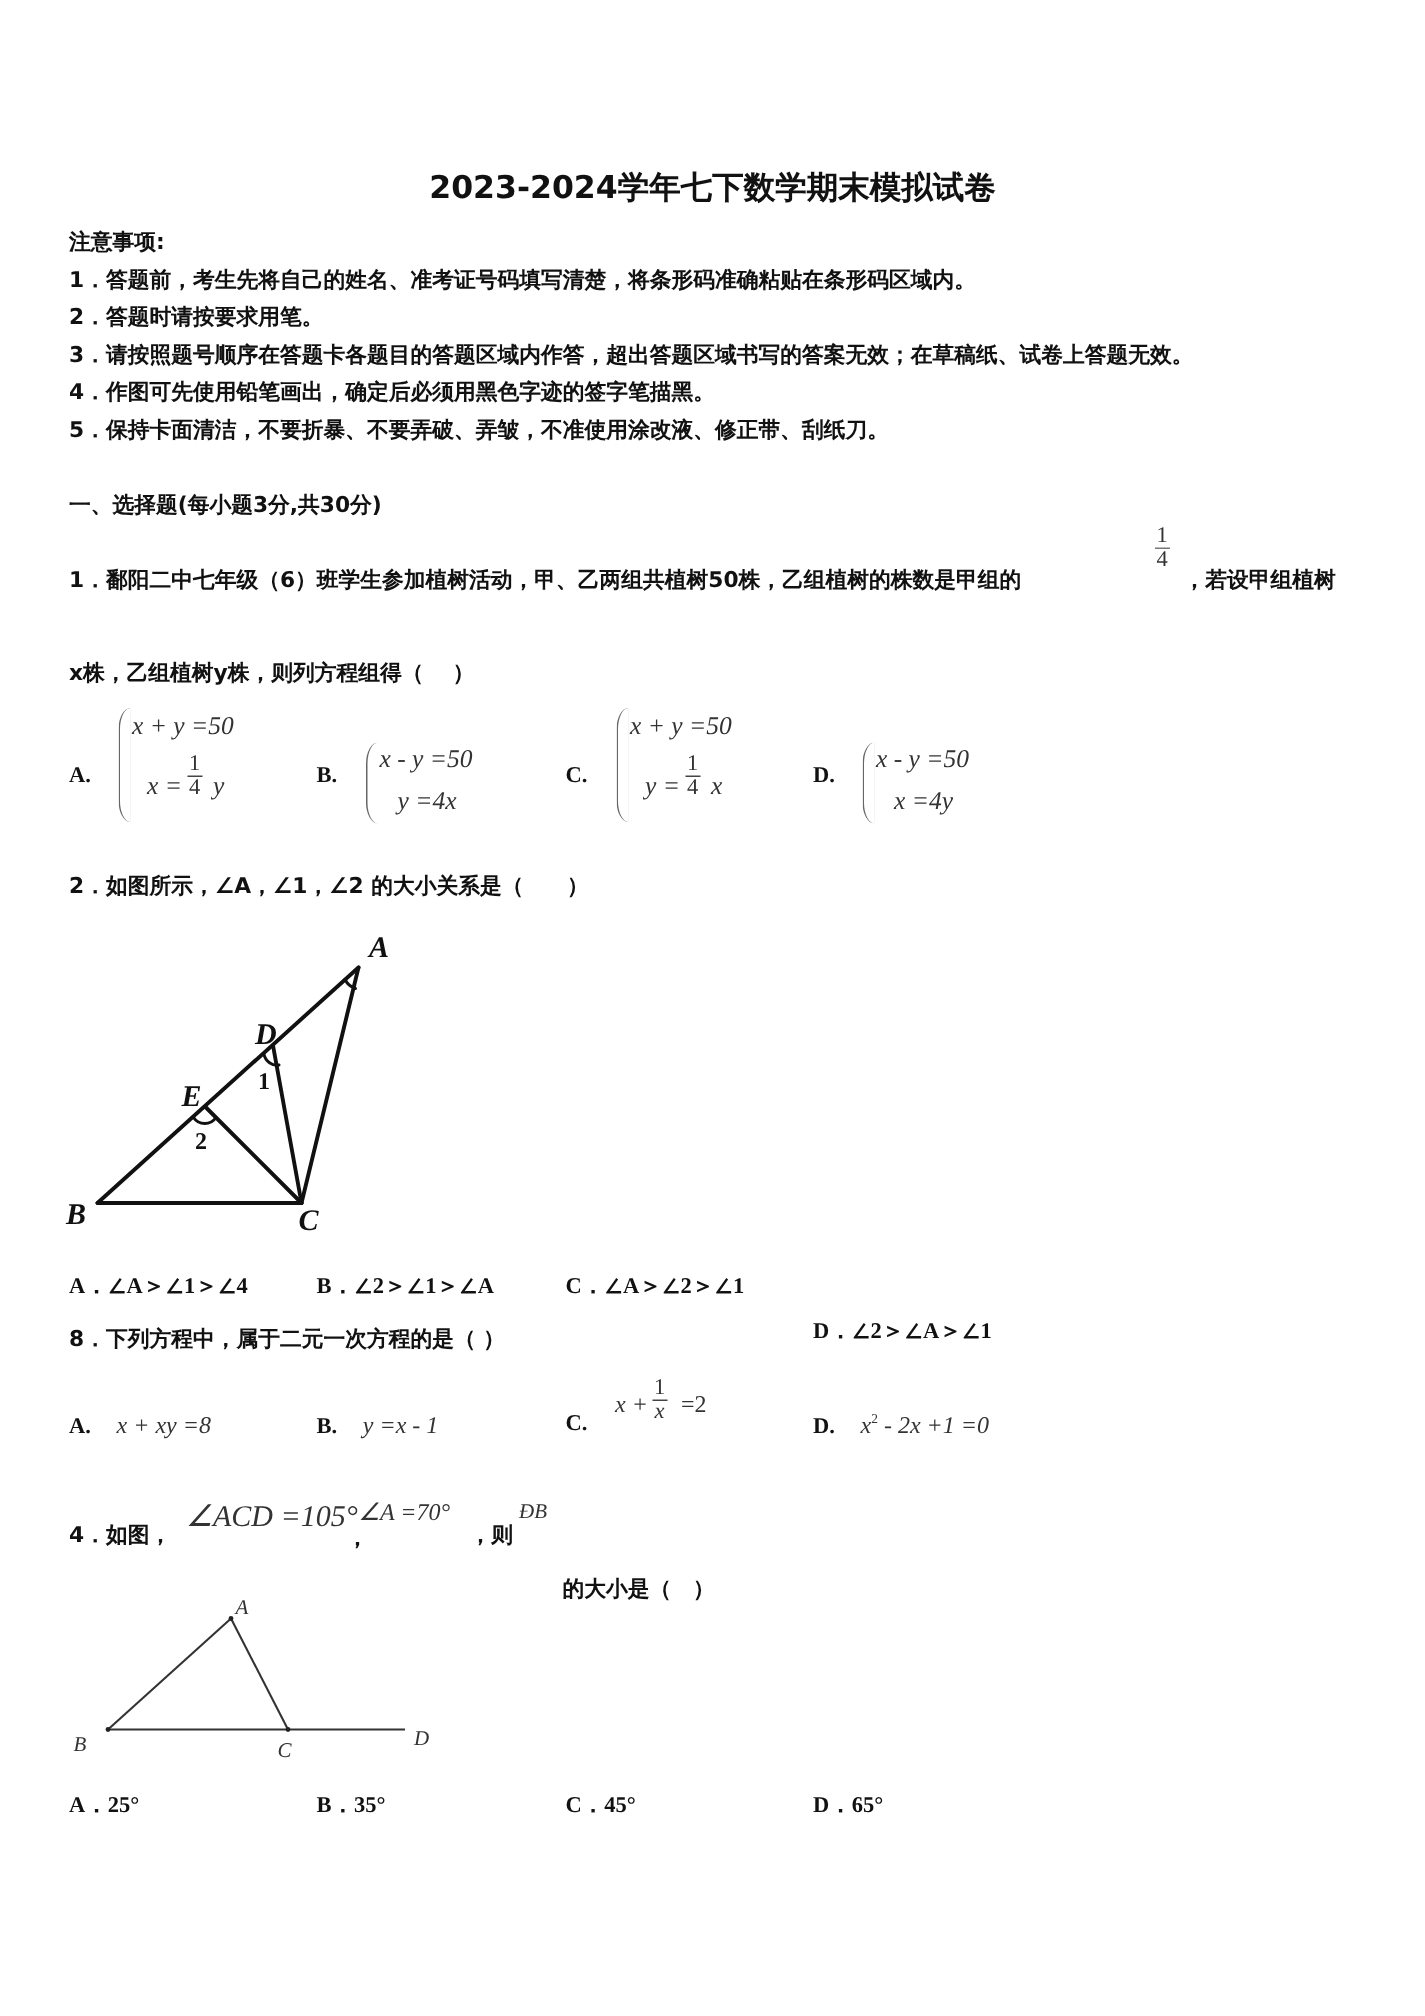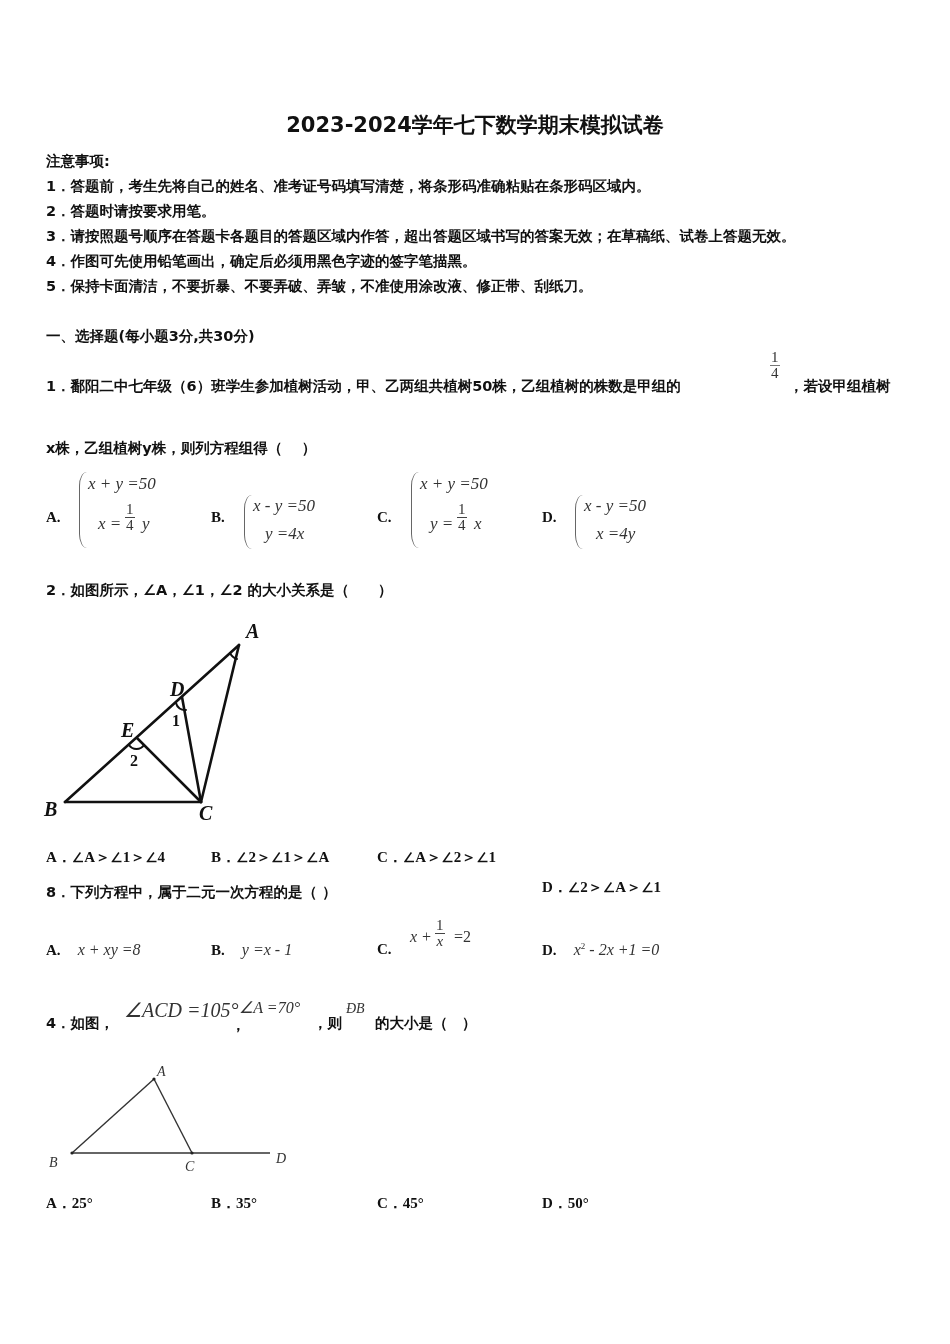--- a/index.html
+++ b/index.html
@@ -146,21 +146,21 @@
   <span class="opt-label">D.</span>
   <span class="math" style="margin-left:12px;font-size:16px;">x</span><sup class="mathn" style="font-size:9px;">2</sup><span class="math" style="font-size:16px;"> - 2x +1 =0</span>
 </div>
 
 <div class="abs q" style="top:1014px;">4．如图，</div>
 <div class="abs math" style="left:124px;top:998px;font-size:20px;">∠ACD =105°</div>
 <div class="abs q" style="left:231px;top:1016px;">，</div>
 <div class="abs math" style="left:239px;top:998px;font-size:16px;">∠A =70°</div>
 <div class="abs q" style="left:313px;top:1014px;">，则</div>
 <div class="abs math" style="left:346px;top:1001px;font-size:14px;">ÐB</div>
-<div class="abs q" style="left:375px;top:1014px;">的大小是（　）</div>
+<div class="abs q" style="left:375px;top:1050px;">的大小是（　）</div>
 
 <svg class="abs" style="left:30px;top:1050px;" width="300" height="130" viewBox="0 0 300 130">
   <g stroke="#333" stroke-width="1.4" fill="none">
     <line x1="42" y1="103" x2="124" y2="29"></line>
     <line x1="124" y1="29" x2="162" y2="103"></line>
     <line x1="42" y1="103" x2="240" y2="103"></line>
   </g>
   <g fill="#222">
     <circle cx="42" cy="103" r="1.6"></circle>
     <circle cx="124" cy="29" r="1.6"></circle>
@@ -170,13 +170,13 @@
     <text x="127" y="26">A</text>
     <text x="19" y="117">B</text>
     <text x="155" y="121">C</text>
     <text x="246" y="113">D</text>
   </g>
 </svg>
 
 <div class="abs ans" style="left:46px;top:1194px;"><span>A．</span><span>25°</span></div>
 <div class="abs ans" style="left:211px;top:1194px;"><span>B．</span><span>35°</span></div>
 <div class="abs ans" style="left:377px;top:1194px;"><span>C．</span><span>45°</span></div>
-<div class="abs ans" style="left:542px;top:1194px;"><span>D．</span><span>50°</span></div>
+<div class="abs ans" style="left:542px;top:1194px;"><span>D．</span><span>65°</span></div>
 
 </body></html>

